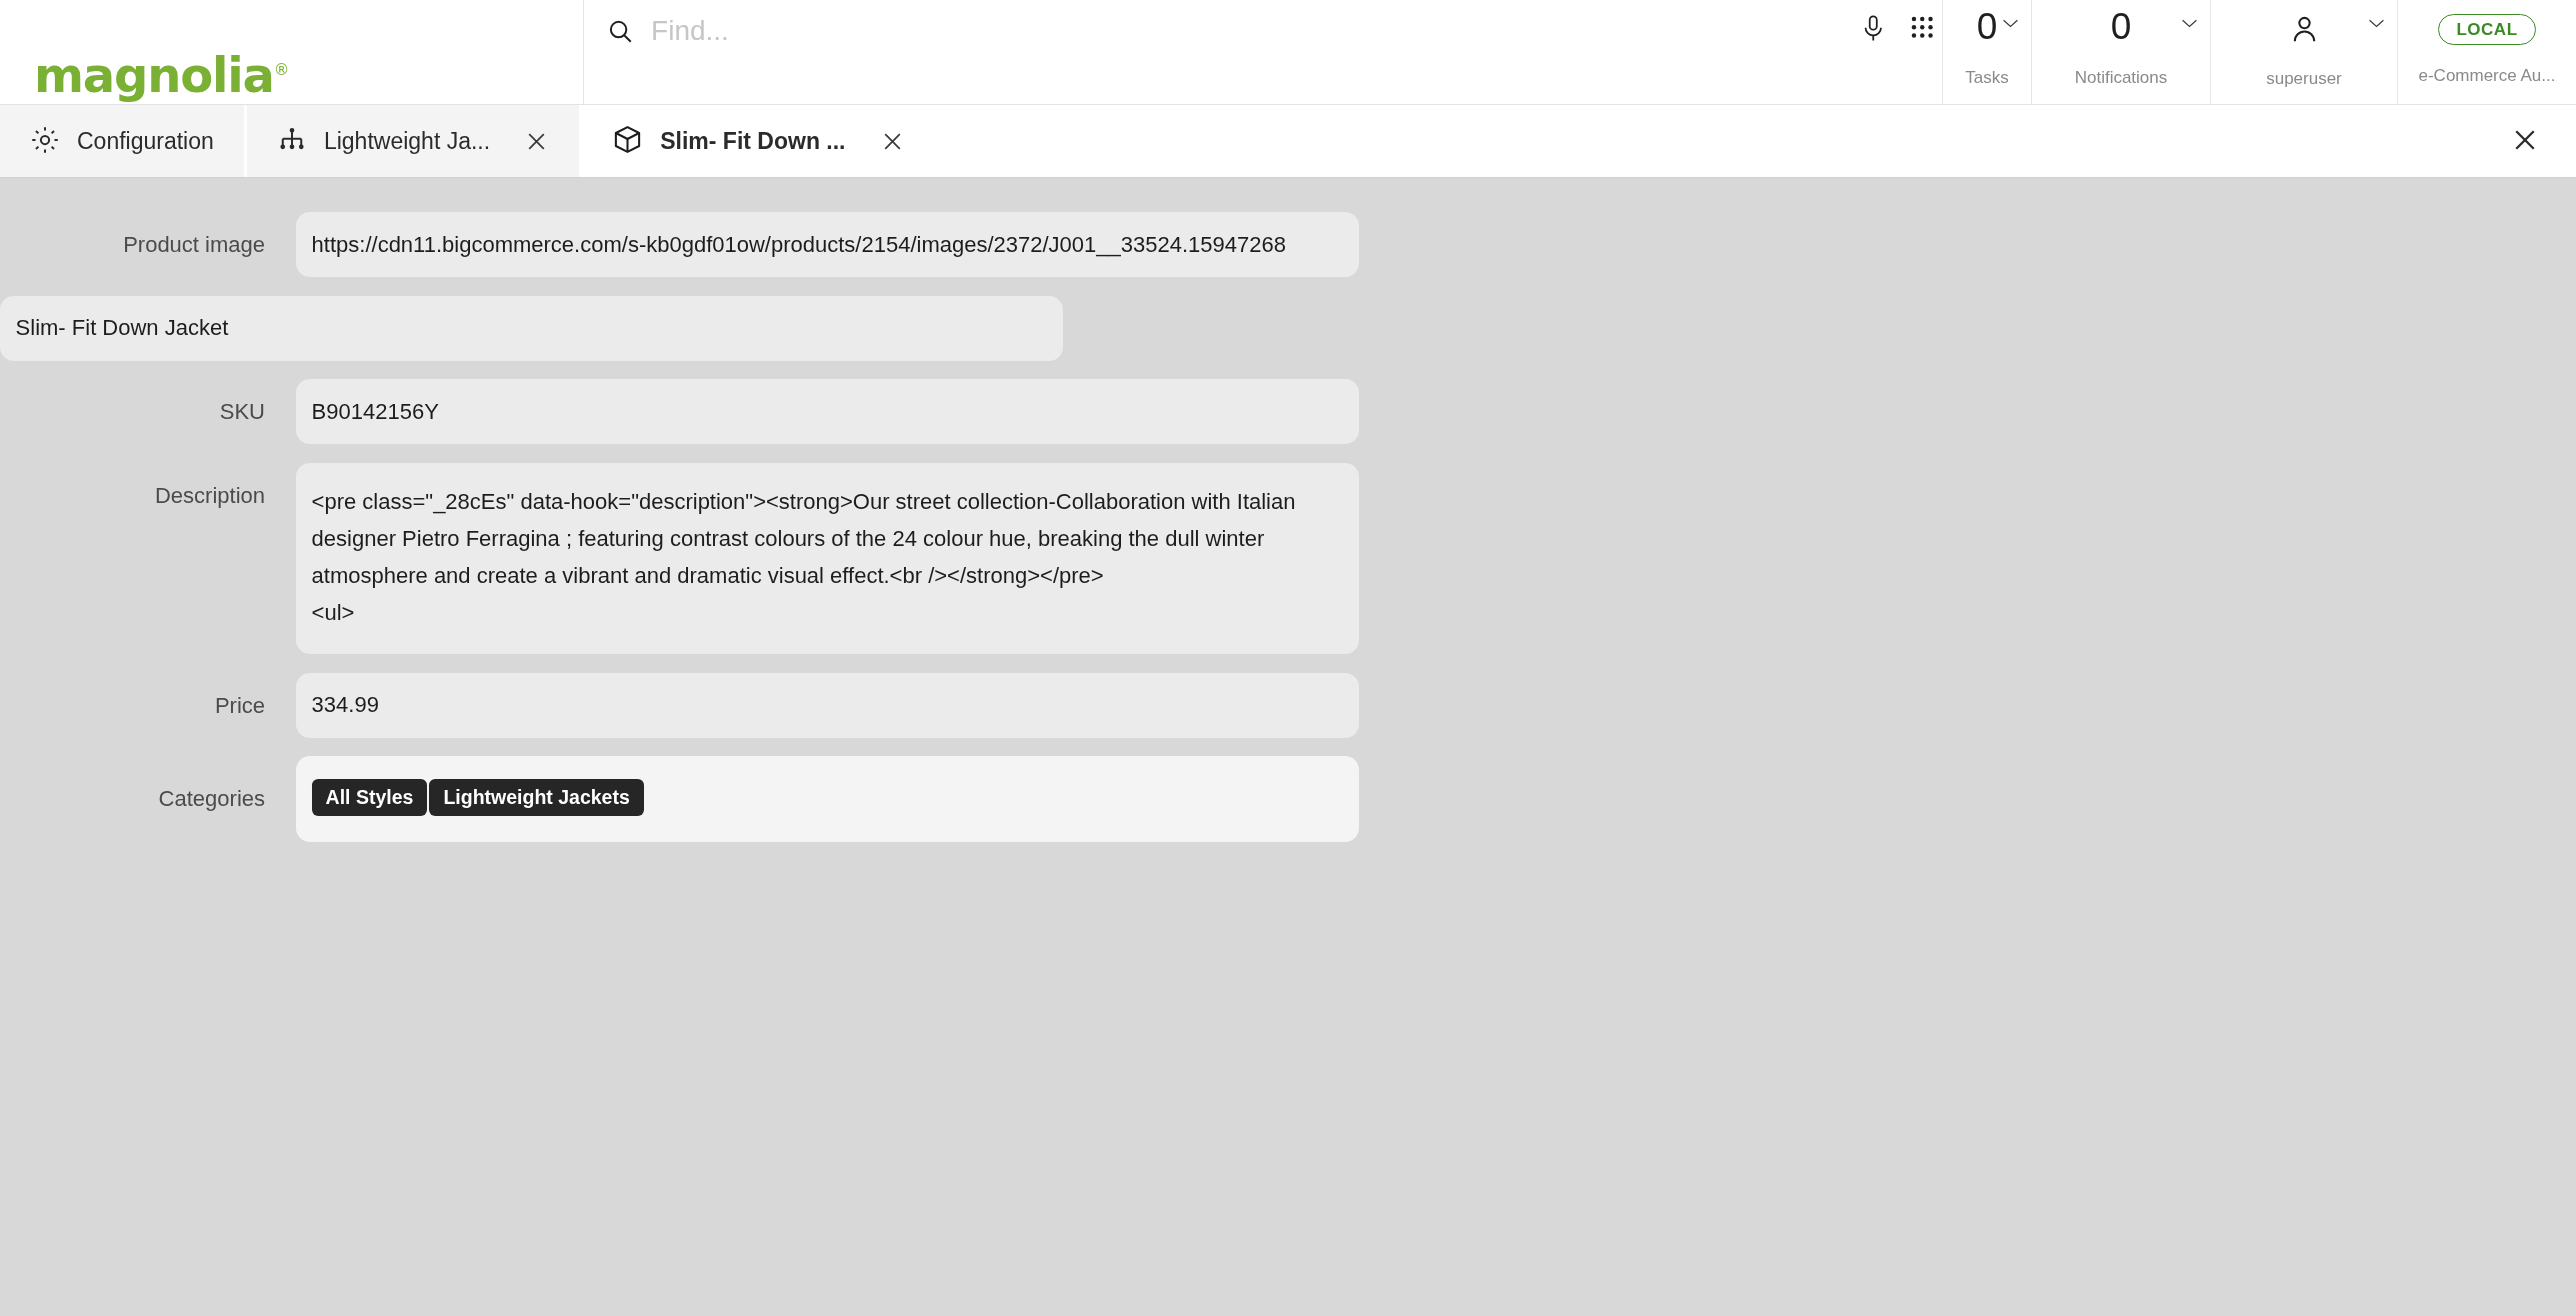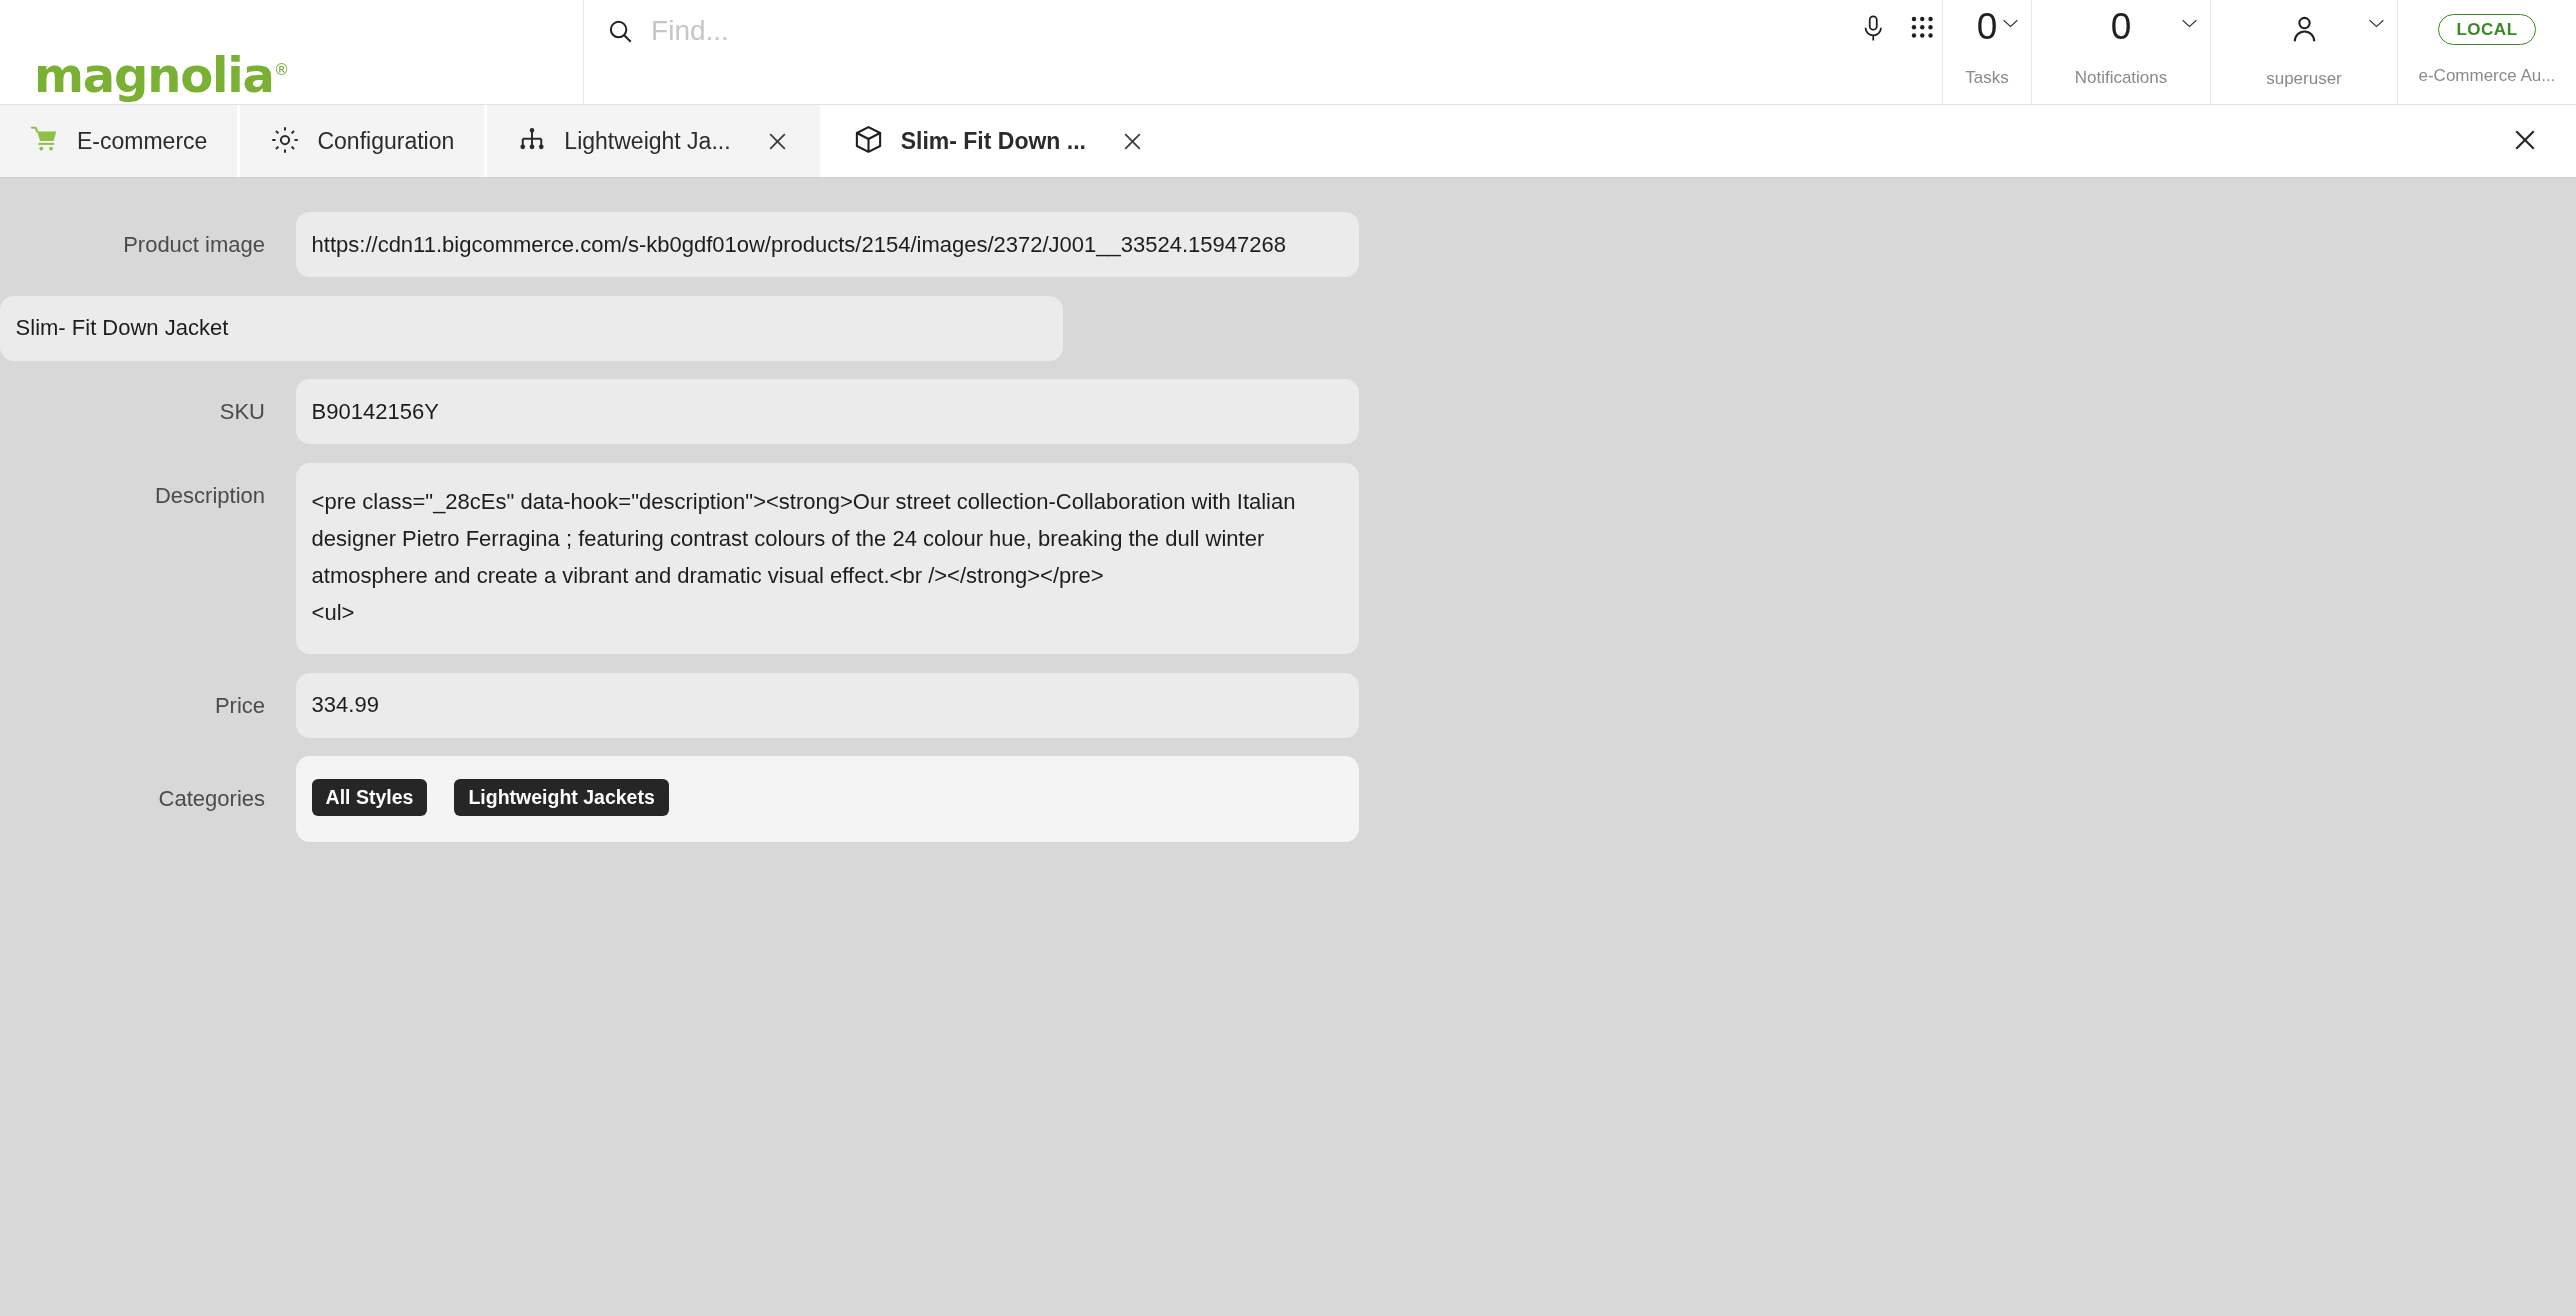--- a/index.html
+++ b/index.html
@@ -210,21 +210,21 @@
   .f-field.chips {
     background: #f4f4f4;
     padding: 17px 15.6px 20px 15.6px;
   }
   .desc-line {
     line-height: 37px;
     white-space: pre-wrap;
   }
   .chip-wrap {
     display: flex;
-    gap: 27px;
+    gap: 2px;
     align-items: center;
   }
   .chip {
     background: #262626;
     color: #ffffff;
     border-radius: 6.2px;
     font-size: 19.5px;
     font-weight: 700;
     padding: 7px 14px;
     cursor: pointer;
@@ -317,32 +317,20 @@
   </div>
 
   <div class="hcell wide">
     <div class="badge-local">LOCAL</div>
     <div class="hcell-label">e-Commerce Au...</div>
   </div>
 </div>
 
 <div class="tabbar">
 
-  <div class="tab">
-    <span>
-      <svg width="30" height="30" viewBox="0 0 24 24" fill="none">
-        <path d="M1.5 2.2h3l1.2 3" stroke="#8dc044" stroke-width="1.7" stroke-linecap="round"></path>
-        <path d="M5.7 5.2h15.3l-2.1 7.6H8.1z" fill="#8dc044"></path>
-        <line x1="6.6" y1="15.1" x2="19.3" y2="15.1" stroke="#8dc044" stroke-width="1.6"></line>
-        <circle cx="9" cy="18.8" r="1.5" fill="#8dc044"></circle>
-          <circle cx="16.8" cy="18.8" r="1.5" fill="#8dc044"></circle>
-      </svg>
-    </span>
-    <span class="tab-label">E-commerce</span>
-  </div>
 
   <div class="tab">
     <span>
       <svg width="30" height="30" viewBox="0 0 24 24" fill="none" stroke="#2b2b2b" stroke-width="1.6">
         <circle cx="12" cy="12" r="3.3"></circle>
         <path d="M12 1.8v2.6M12 19.6v2.6M22.2 12h-2.6M4.4 12H1.8M19.2 4.8l-1.9 1.9M6.7 17.3l-1.9 1.9M19.2 19.2l-1.9-1.9M6.7 6.7 4.8 4.8"></path>
       </svg>
     </span>
     <span class="tab-label">Configuration</span>
   </div>

